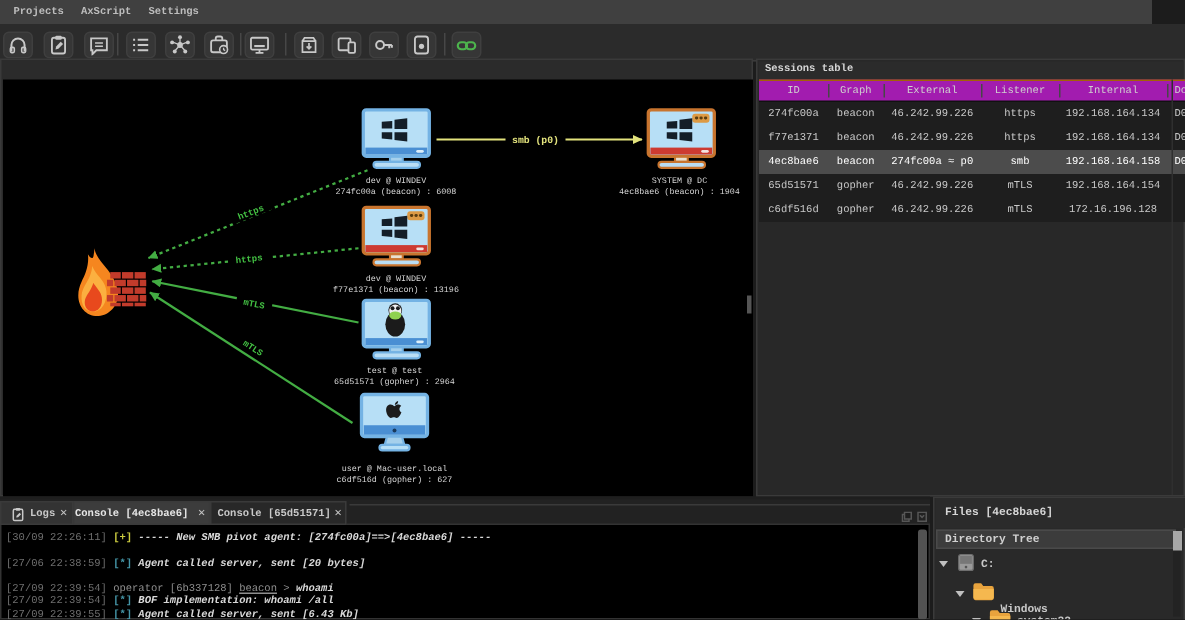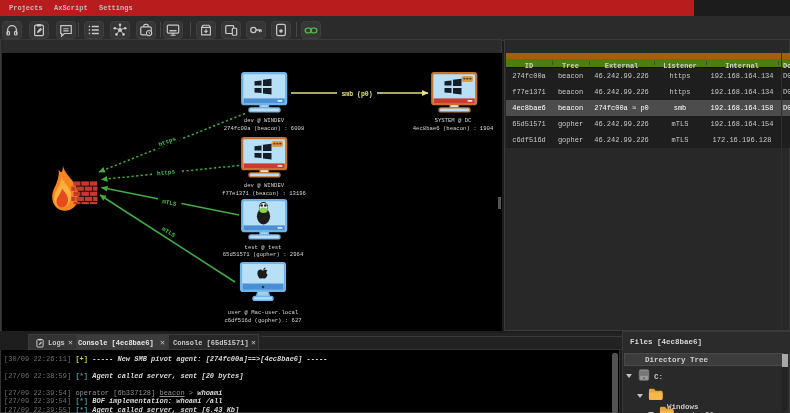--- a/index.html
+++ b/index.html
@@ -1,62 +1,62 @@
 <!DOCTYPE html>
 <html><head>
 <meta charset="utf-8">
 <style>
 html,body{margin:0;padding:0;background:#1c1c1c;}
 *{box-sizing:border-box;}
 #app{position:relative;width:790px;height:413px;background:#1c1c1c;overflow:hidden;
   font-family:"Liberation Mono", monospace;}
 .abs{position:absolute;}
 
-#menubar{left:0;top:0;width:694px;height:16px;background:#b91c1c;color:#bdbdbd;
+#menubar{left:0;top:0;width:768px;height:16px;background:#404040;color:#bdbdbd;
   font-size:7px;font-weight:bold;line-height:16px;}
 #menubar span{position:absolute;top:0;}
 
 #toolbar{left:0;top:16px;width:790px;height:25px;background:#2b2b2b;border-bottom:1px solid #3a3a3a;}
 .tbtn{position:absolute;top:5px;width:20px;height:18px;background:#363636;border:1px solid #3f3f3f;border-radius:4px;display:flex;align-items:center;justify-content:center;}
 .tsep{position:absolute;top:6px;width:1px;height:15px;background:#474747;}
 
 .ptitle{position:absolute;background:#2b2b2b;color:#d6d6d6;font-size:7px;font-weight:bold;}
 #graphpanel{left:0;top:39px;width:502px;height:292px;background:#2b2b2b;border:1px solid #3a3a3a;}
 #graphtitle{left:1px;top:1px;width:500px;height:12px;line-height:10px;padding-left:3px;}
 #graphcanvas{position:absolute;left:1px;top:13px;width:500px;height:278px;background:#000;}
 #tablepanel{left:504px;top:39px;width:286px;height:292px;background:#282828;border:1px solid #3a3a3a;}
 #tabletitle{left:1px;top:1px;width:283px;height:12px;line-height:10px;padding-left:4px;}
 
 #stable{position:absolute;left:1px;top:12.5px;width:284px;font-size:7px;color:#c9c9c9;}
 .throw{position:absolute;left:0;width:284px;height:16px;line-height:16px;}
-.thead{height:15px;line-height:15px;background:#4d7c0f;color:#cfcfcf;font-weight:bold;border-top:6px solid #a16207;border-bottom:1px solid #111;}
+.thead{height:15px;line-height:15px;background:#a21caf;color:#cfcfcf;font-weight:normal;border-top:1px solid #a16207;border-bottom:1px solid #111;}
 .tc{position:absolute;top:0;text-align:center;}
 .c0{left:0;width:46px;}
 .c1{left:46px;width:37px;}
 .c2{left:83px;width:65px;}
 .c3{left:148px;width:52px;}
 .c4{left:200px;width:72px;}
 .c5{left:272px;width:30px;text-align:left;padding-left:5px;}
 .vline{position:absolute;top:2px;bottom:2px;width:1px;background:#474747;}
 .selrow{background:#4c4c4c;color:#fff;}
 
 #consolepanel{left:0;top:331px;width:620px;height:82px;background:#1e1e1e;}
-#tabbar{position:absolute;left:0;top:2px;width:620px;height:17px;background:#222;border-bottom:1px solid #333;margin-left:28px;}
+#tabbar{position:absolute;left:0;top:2px;width:620px;height:17px;background:#222;border-bottom:1px solid #333;}
 .tab{position:absolute;top:1px;height:16px;background:#2d2d2d;border:1px solid #3a3a3a;color:#c9c9c9;font-size:7px;font-weight:bold;line-height:16px;}
 .tab .x{color:#c6c6c6;font-weight:normal;font-size:8px;}
 #console{position:absolute;left:0;top:19px;width:620px;height:63px;background:#000;border:1px solid #333;border-top:none;color:#d6d6d6;font-size:7px;line-height:8.45px;letter-spacing:0;padding:5px 0 0 3px;white-space:pre;}
 .ts{color:#6e6e6e;}
 .plus{color:#cbcb3f;font-weight:bold;}
 .star{color:#4596a8;font-weight:bold;}
 .msg{color:#d8d8d8;font-weight:bold;font-style:italic;}
 .op{color:#8f8f8f;}
 
 #filespanel{left:622px;top:331px;width:168px;height:106px;background:#292929;border:1px solid #3a3a3a;}
 #filestitle{position:absolute;left:1px;top:0;width:166px;height:20px;line-height:20px;background:#2b2b2b;color:#d6d6d6;font-size:7.5px;font-weight:bold;padding-left:6px;}
-#dirhead{position:absolute;left:1px;top:21px;width:160px;height:13px;background:#3c3c3c;color:#d0d0d0;font-size:7.5px;font-weight:bold;line-height:12px;padding-left:20px;border:1px solid #4a4a4a;}
+#dirhead{position:absolute;left:1px;top:21px;width:160px;height:13px;background:#3c3c3c;color:#d0d0d0;font-size:7.5px;font-weight:bold;line-height:12px;padding-left:5px;border:1px solid #4a4a4a;}
 .treerow{position:absolute;color:#c9c9c9;font-size:7.5px;font-weight:bold;height:12px;line-height:12px;}
 .arrow{position:absolute;width:0;height:0;border-left:3.5px solid transparent;border-right:3.5px solid transparent;border-top:4.5px solid #c0c0c0;}
 #fscroll{position:absolute;right:2px;top:23px;width:5px;height:56px;background:#232323;}
 #fthumb{position:absolute;right:1px;top:22px;width:6px;height:13px;background:#a8a8a8;}
 text{font-family:"Liberation Mono", monospace;}
 </style>
 </head>
 <body>
 <div id="app">
   <div id="menubar" class="abs">
@@ -293,25 +293,26 @@
         <text x="262" y="247.5">test @ test</text>
             <text x="262" y="255">65d51571 (gopher) : 2964</text>
         <text x="262" y="313">user @ Mac-user.local</text>
             <text x="262" y="320.5">c6df516d (gopher) : 627</text>
       </g>
     </svg>
     <div style="position:absolute;right:1px;top:144px;width:3px;height:12px;background:#555;"></div>
     </div>
   </div>
   <div id="tablepanel" class="abs">
+    <div id="tabletitle" class="ptitle">Sessions table</div>
     <div style="position:absolute;left:1px;top:12.5px;width:284px;height:95px;background:#1e1e1e;"></div>
       <div id="stable">
       <div class="throw thead" style="top:0">
         <span class="tc c0">ID</span>
-          <span class="tc c1">Tree</span>
+          <span class="tc c1">Graph</span>
           <span class="tc c2">External</span>
           <span class="tc c3">Listener</span>
           <span class="tc c4">Internal</span>
           <span class="tc c5">Do</span>
         <span class="vline" style="left:46px"></span>
           <span class="vline" style="left:83px"></span>
           <span class="vline" style="left:148px"></span>
           <span class="vline" style="left:200px"></span>
           <span class="vline" style="left:272px"></span>
       </div>

